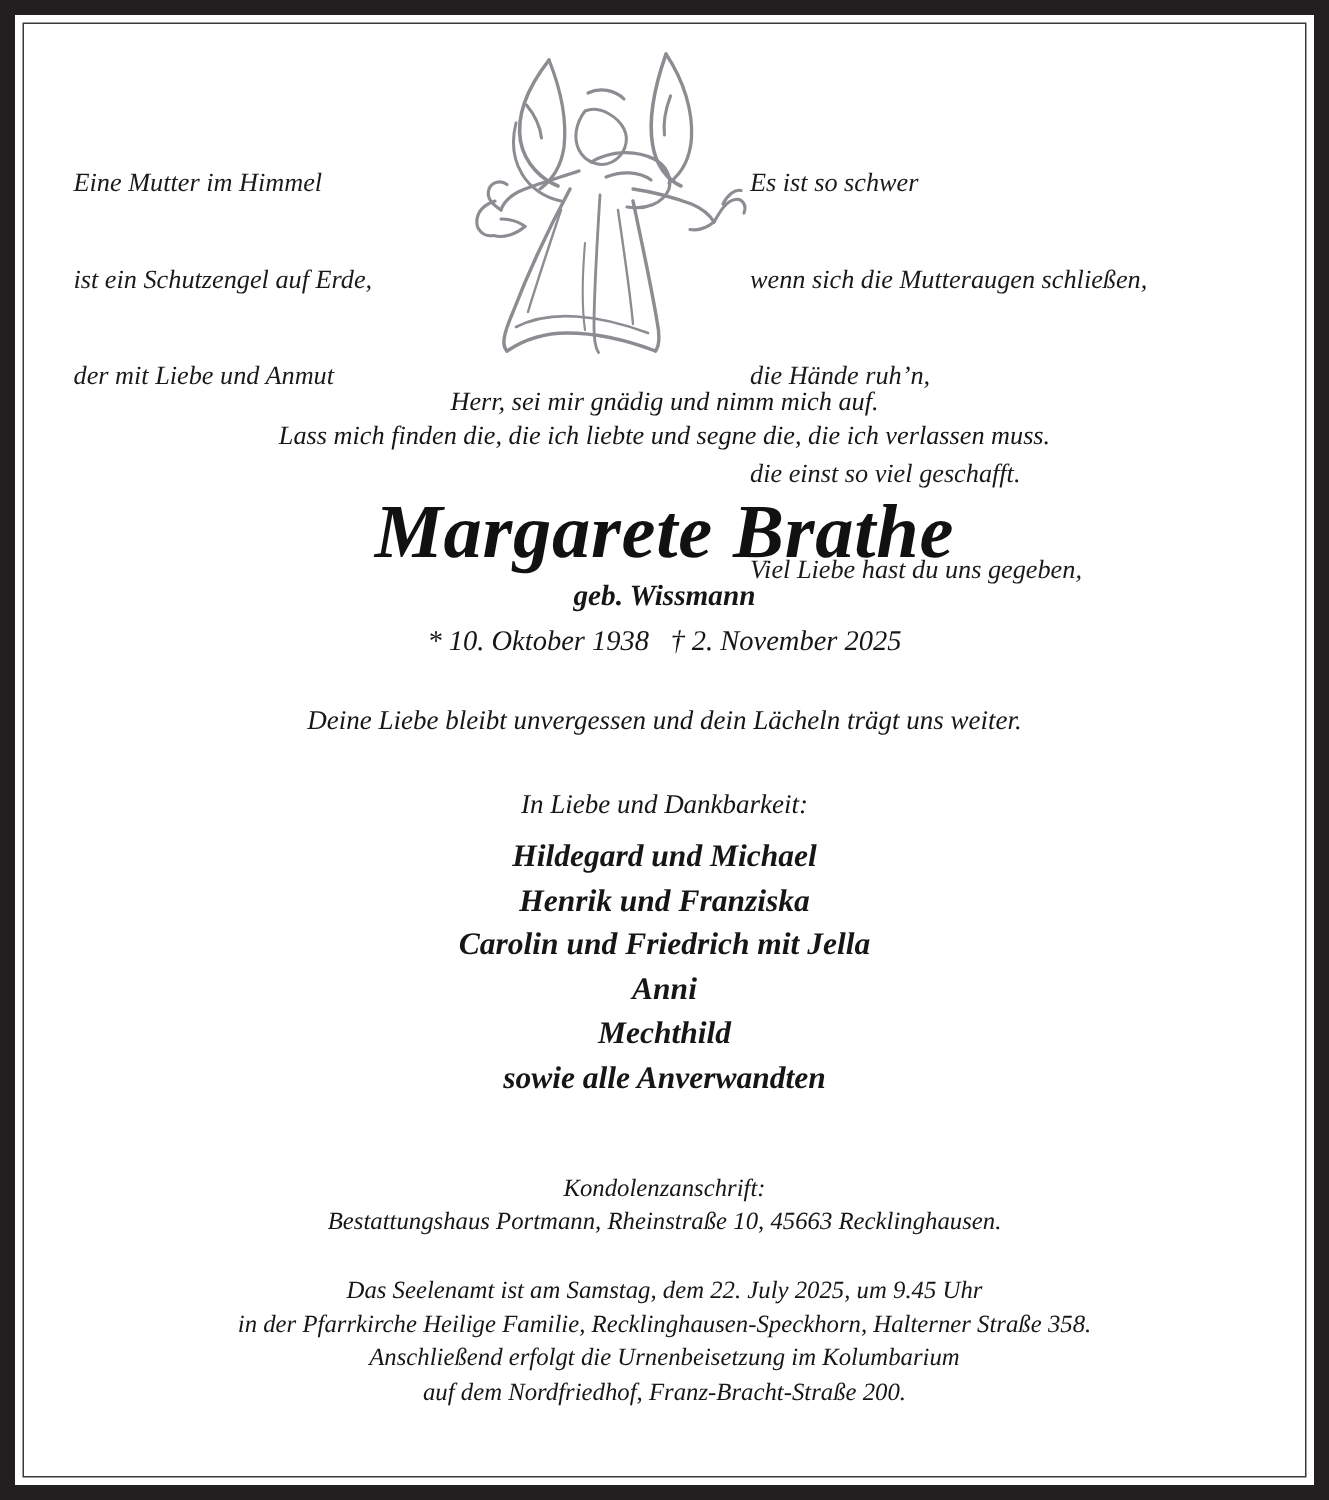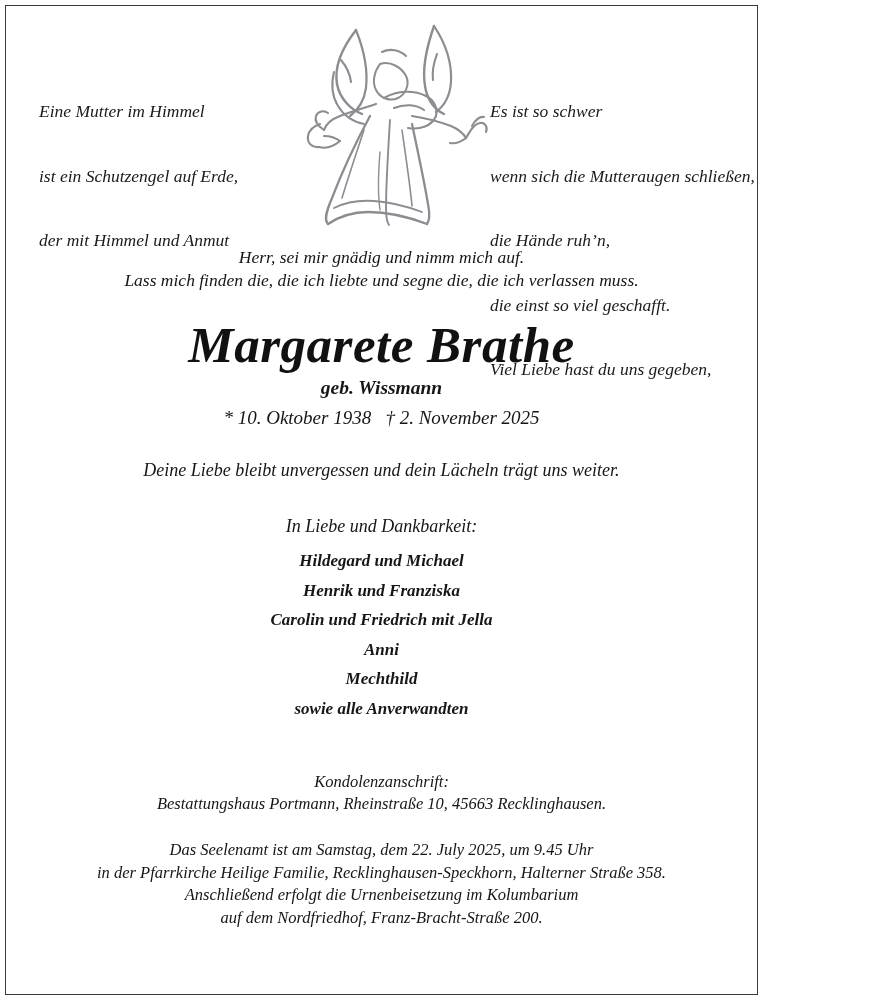--- a/index.html
+++ b/index.html
@@ -11,24 +11,25 @@
   body {
     width: 886px;
     height: 1000px;
     overflow: hidden;
     font-family: "Liberation Serif", "DejaVu Serif", serif;
   }
 
   
   .notice {
     position: relative;
-    width: 763px;
+    width: 886px;
     height: 1000px;
     box-sizing: border-box;
     background: #211f1f;
+    padding: 10px;
   }
   .notice-white-gap {
     box-sizing: border-box;
     width: 100%;
     height: 100%;
     background: #ffffff;
     padding: 5px;
   }
   .notice-inner-rule {
     box-sizing: border-box;
@@ -110,21 +111,21 @@
   }
   .gratitude {
     font-style: italic;
     font-size: 18px;
     line-height: 24px;
     margin-top: 32px;
   }
   .family {
     font-style: italic;
     font-weight: bold;
-    font-size: 17px;
+    font-size: 21px;
     line-height: 29.5px;
     margin-top: 8px;
   }
   .family-line { display: block; }
 
   .condolence {
     font-style: italic;
     font-size: 16.5px;
     line-height: 22px;
     margin-top: 48px;
@@ -144,21 +145,21 @@
 
 <div class="notice">
  <div class="notice-white-gap">
   <div class="notice-inner-rule">
 
     <div class="top-area">
 
       <div class="poem poem-left">
         <span class="poem-line">Eine Mutter im Himmel</span>
         <span class="poem-line">ist ein Schutzengel auf Erde,</span>
-        <span class="poem-line">der mit Himmel und Anmut</span>
+        <span class="poem-line">der mit Liebe und Anmut</span>
       </div>
 
       <svg class="angel" viewBox="0 0 196 216">
         <g fill="none" stroke="#8c8c92" stroke-width="2.1" stroke-linecap="round" stroke-linejoin="round">
 
           <path d="M62 18 C48 36 40 54 43 72 C46 88 58 98 68 102" stroke-width="2.4"></path>
           <path d="M62 18 C70 38 74 58 72 76 C70 90 64 98 56 104" stroke-width="2.2"></path>
           <path d="M47 48 C52 54 56 62 57 70"></path>
           <path d="M40 60 C37 72 38 84 44 94 C50 104 60 110 70 112" stroke-width="2.0"></path>
 

